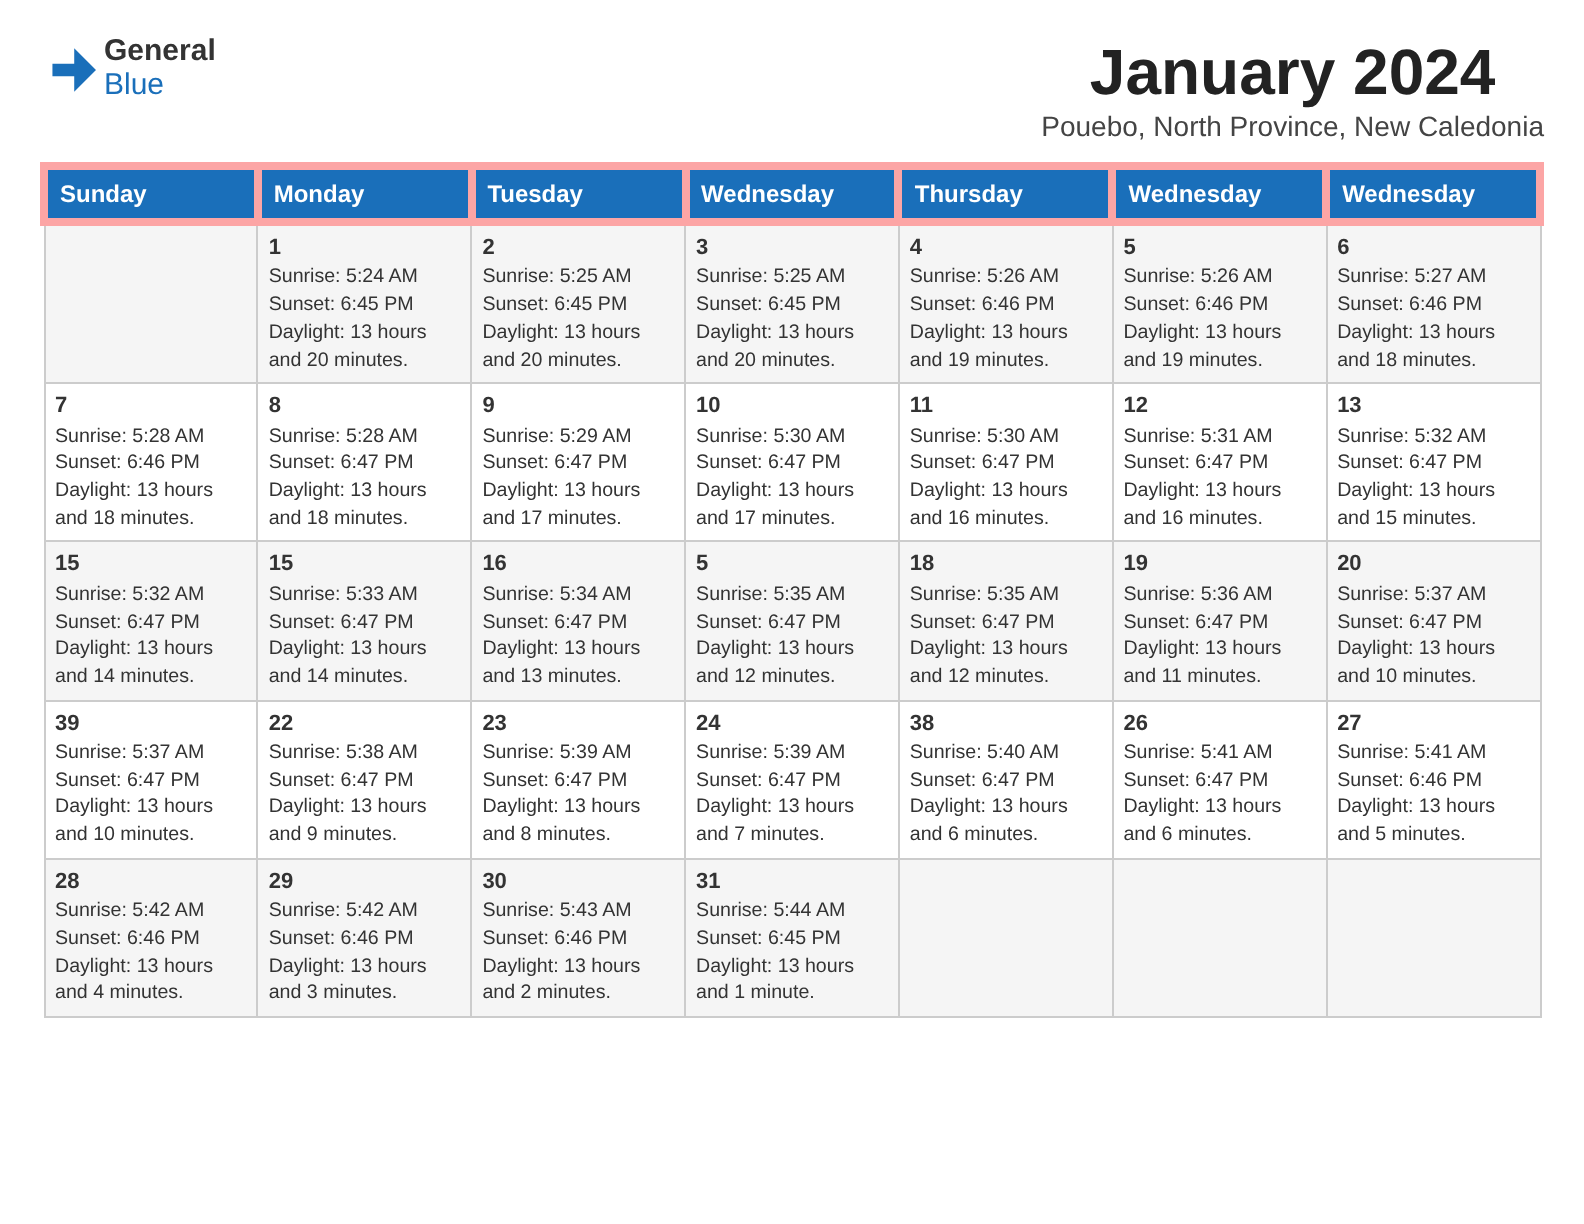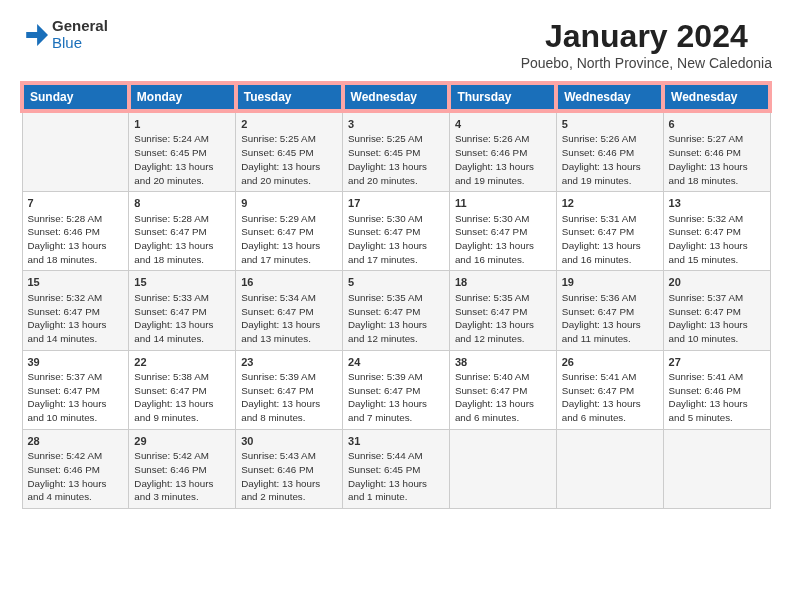--- a/index.html
+++ b/index.html
@@ -191,21 +191,21 @@
             <div class="day-info">and 18 minutes.</div>
           </td>
           <td>
             <div class="day-num">9</div>
             <div class="day-info">Sunrise: 5:29 AM</div>
             <div class="day-info">Sunset: 6:47 PM</div>
             <div class="day-info">Daylight: 13 hours</div>
             <div class="day-info">and 17 minutes.</div>
           </td>
           <td>
-            <div class="day-num">17</div>
+            <div class="day-num">10</div>
             <div class="day-info">Sunrise: 5:30 AM</div>
             <div class="day-info">Sunset: 6:47 PM</div>
             <div class="day-info">Daylight: 13 hours</div>
             <div class="day-info">and 17 minutes.</div>
           </td>
           <td>
             <div class="day-num">11</div>
             <div class="day-info">Sunrise: 5:30 AM</div>
             <div class="day-info">Sunset: 6:47 PM</div>
             <div class="day-info">Daylight: 13 hours</div>

